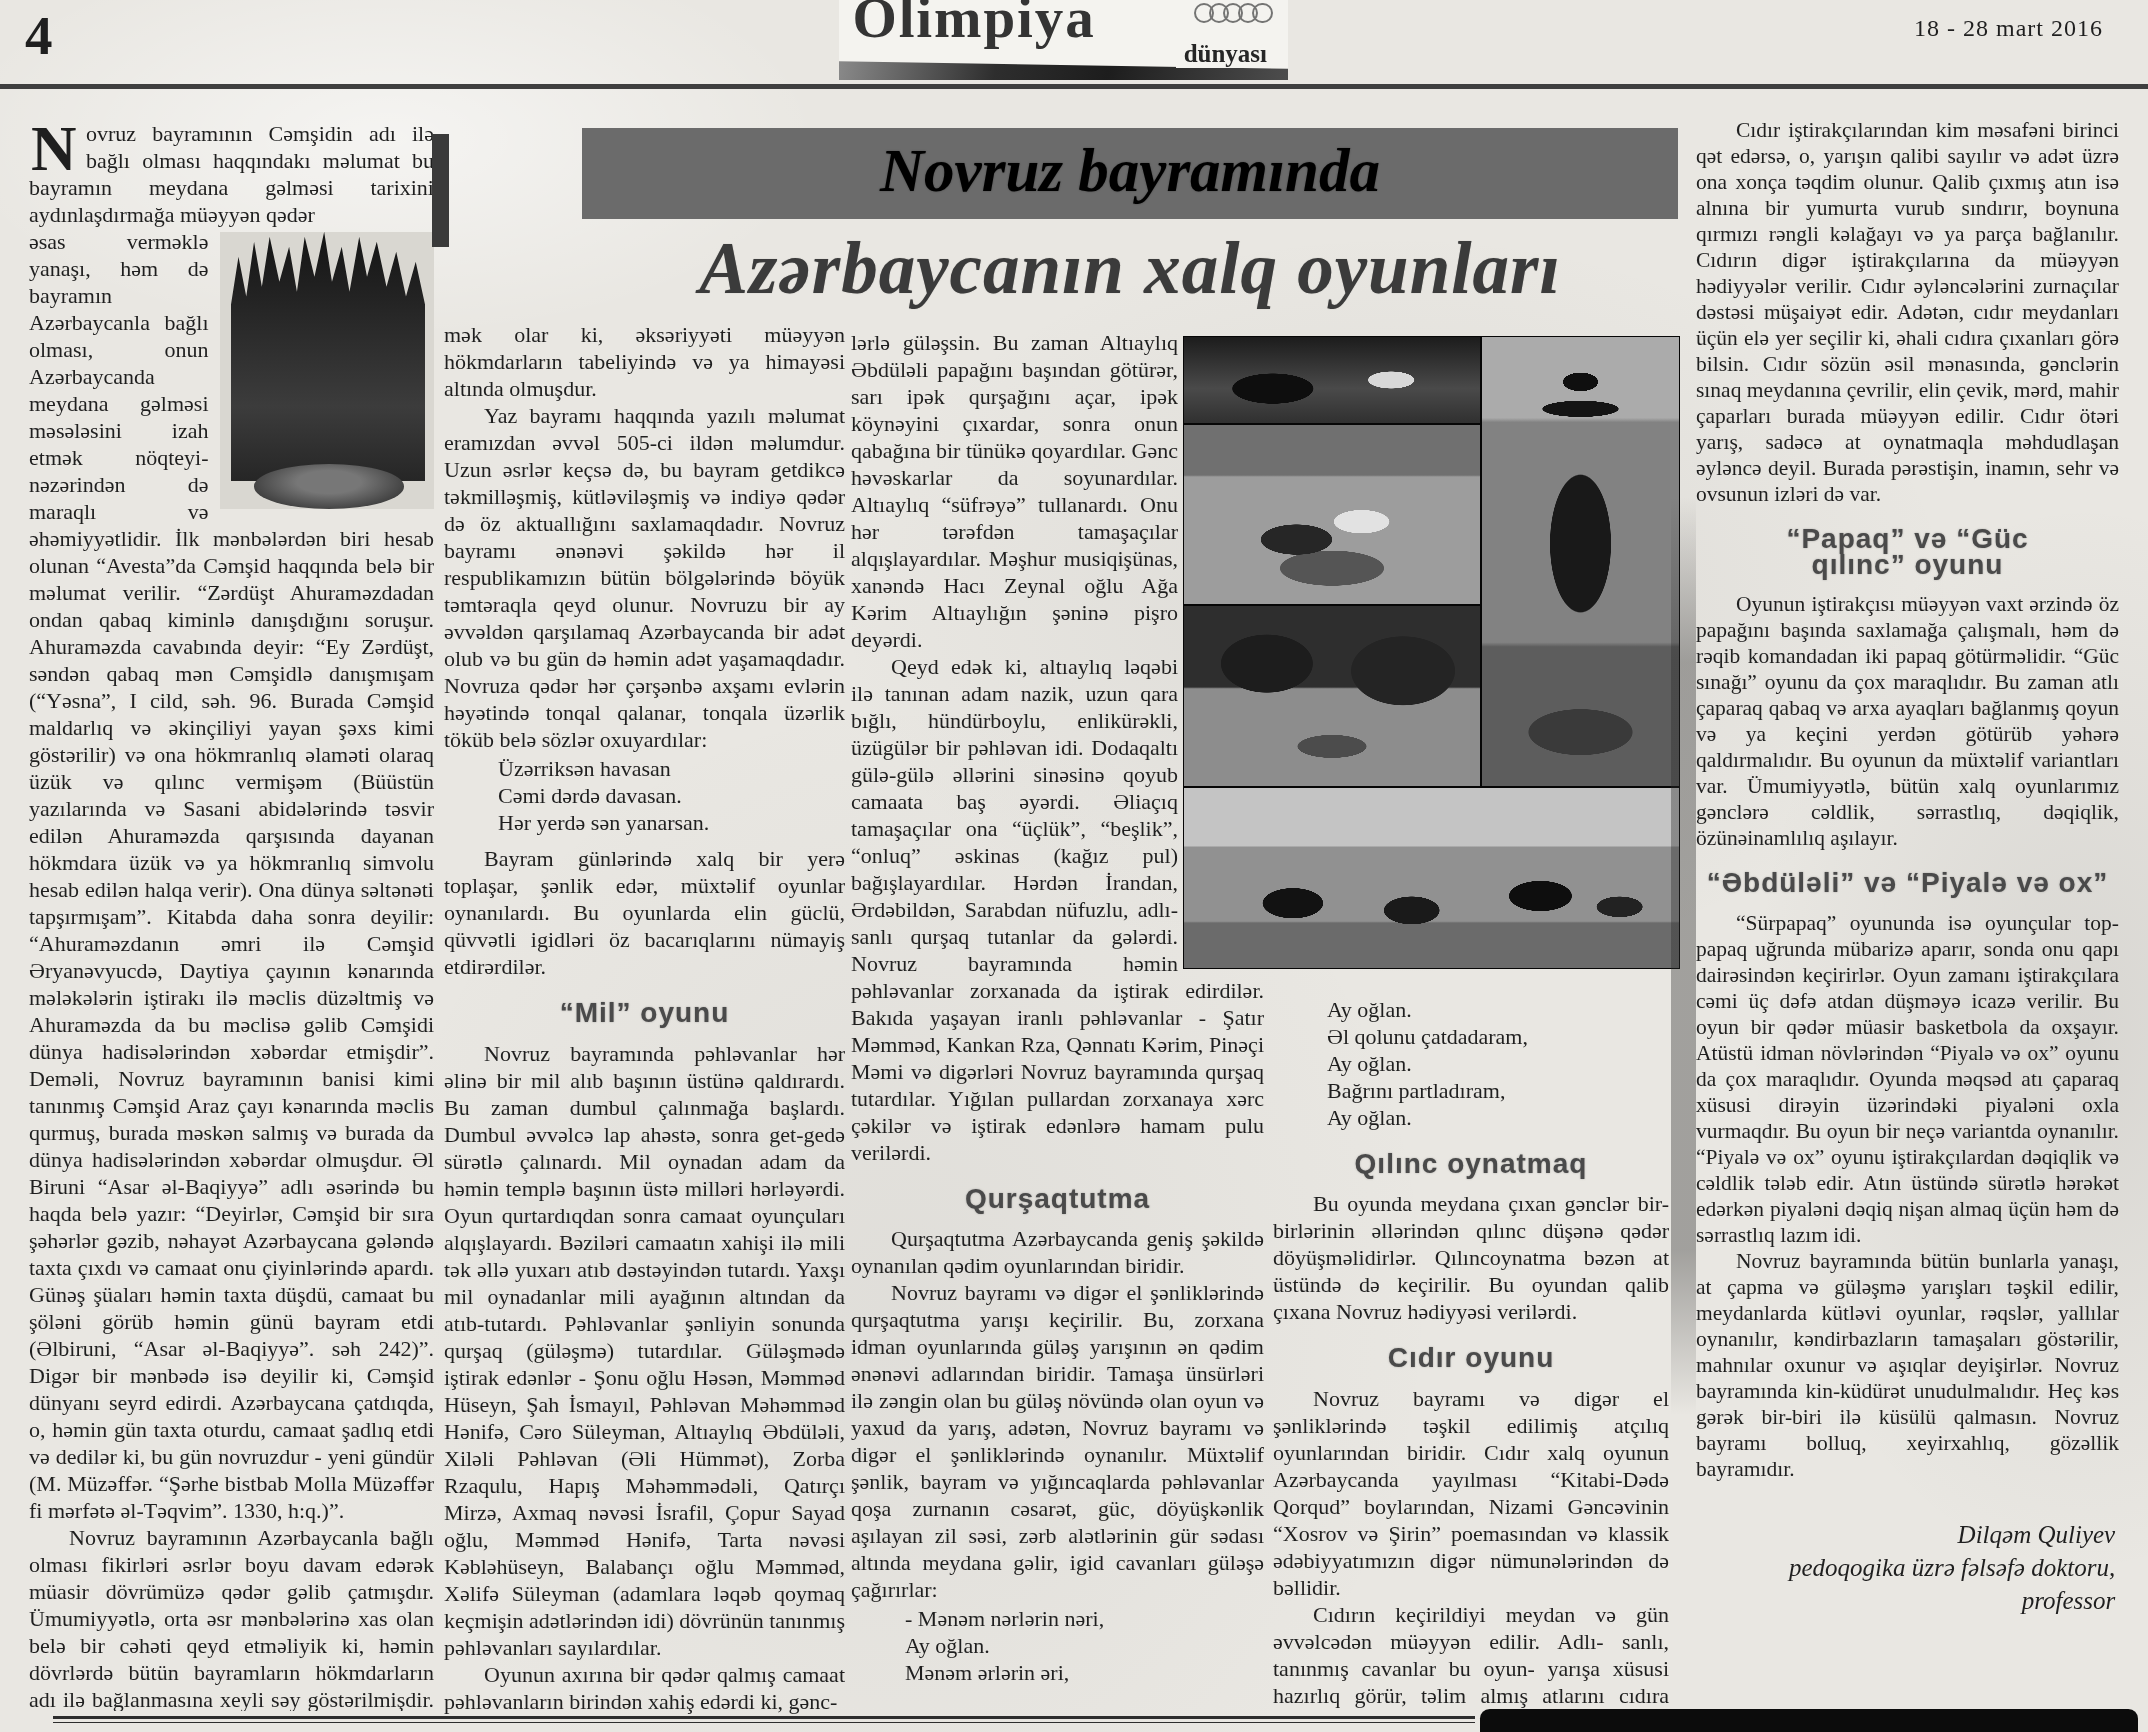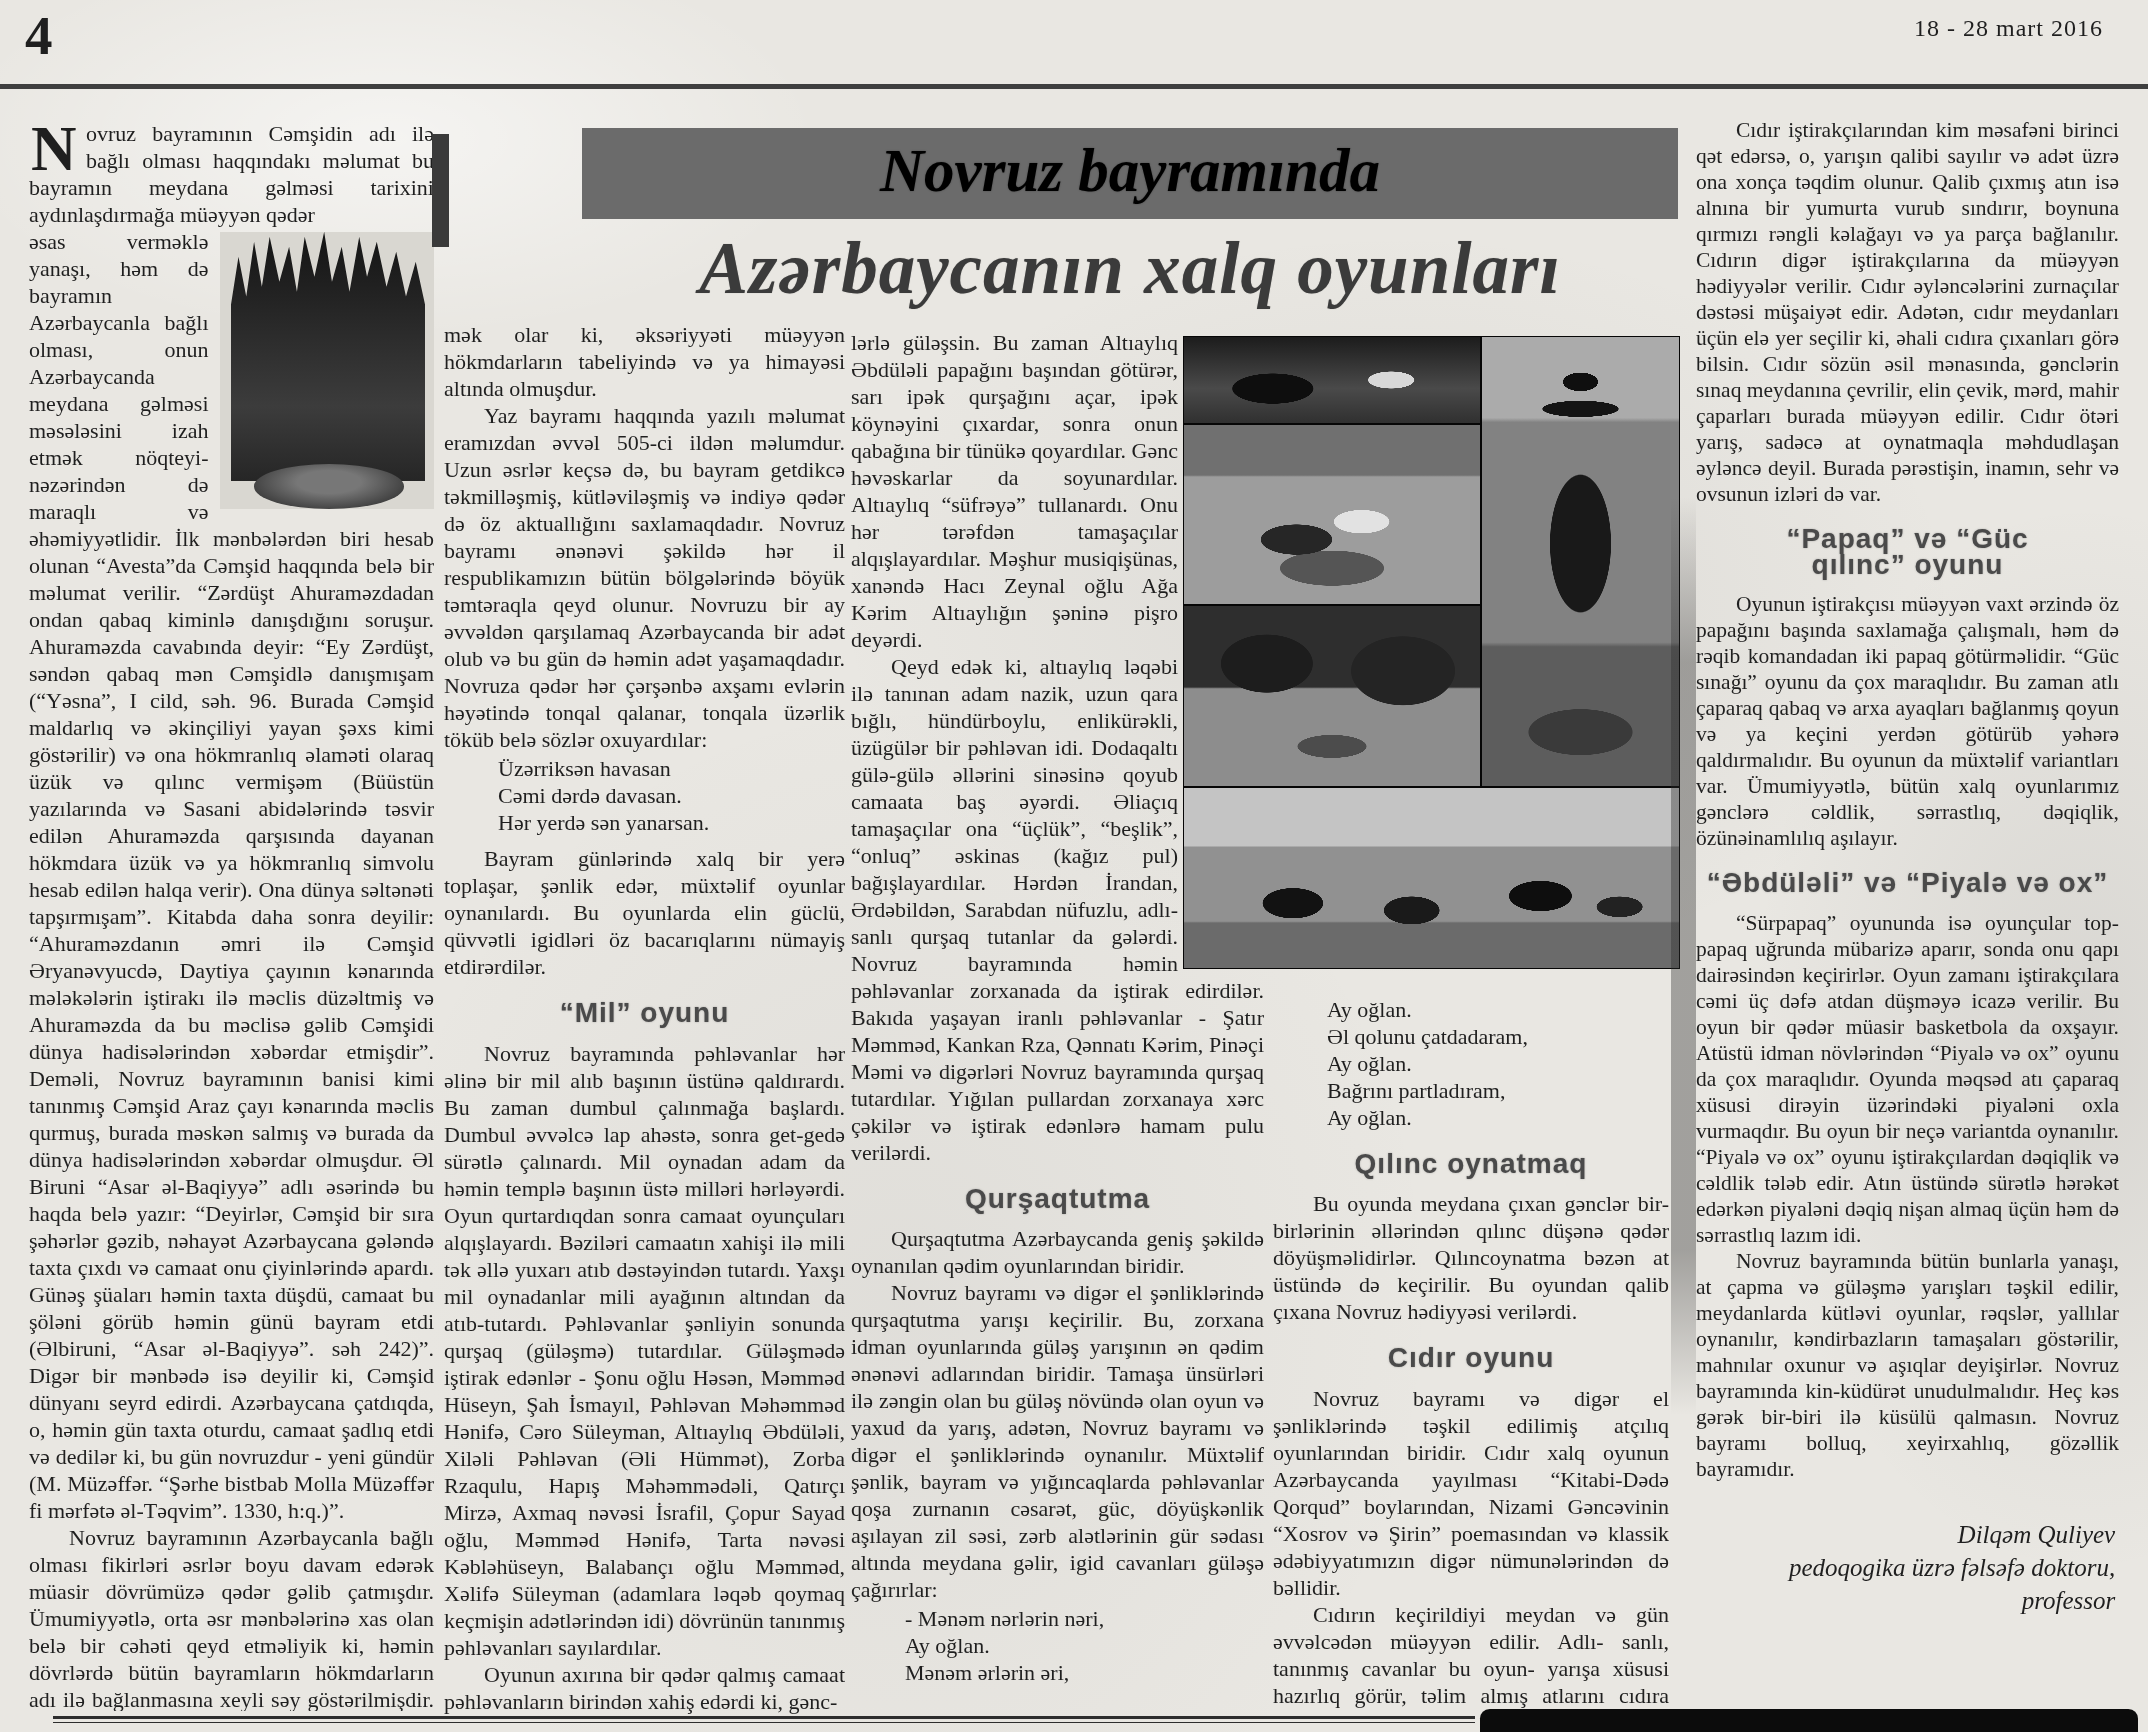--- a/index.html
+++ b/index.html
@@ -97,20 +97,32 @@
   .blackbar{position:absolute;left:1480px;top:1709px;width:658px;height:23px;background:#0c0c0c;
             border-radius:9.6px 9.6px 0 0;}
 </style>
 </head>
 <body>
 
 <div class="page">
 
   <div class="pageno">4</div>
 
+  <div class="masthead">
+    <div class="title">Olimpiya</div>
+    <div class="rings">
+      <span class="ring"></span>
+        <span class="ring"></span>
+        <span class="ring"></span>
+        <span class="ring"></span>
+        <span class="ring"></span>
+    </div>
+    <div class="subtitle">dünyası</div>
+    <div class="swoosh"></div>
+  </div>
 
   <div class="dateline">18 - 28 mart 2016</div>
   <div class="rule-top"></div>
 
   <div class="headline">
     <div class="hl1">Novruz bayramında</div>
     <div class="hl2">Azərbaycanın xalq oyunları</div>
   </div>
 
   <div class="col" id="col1">

